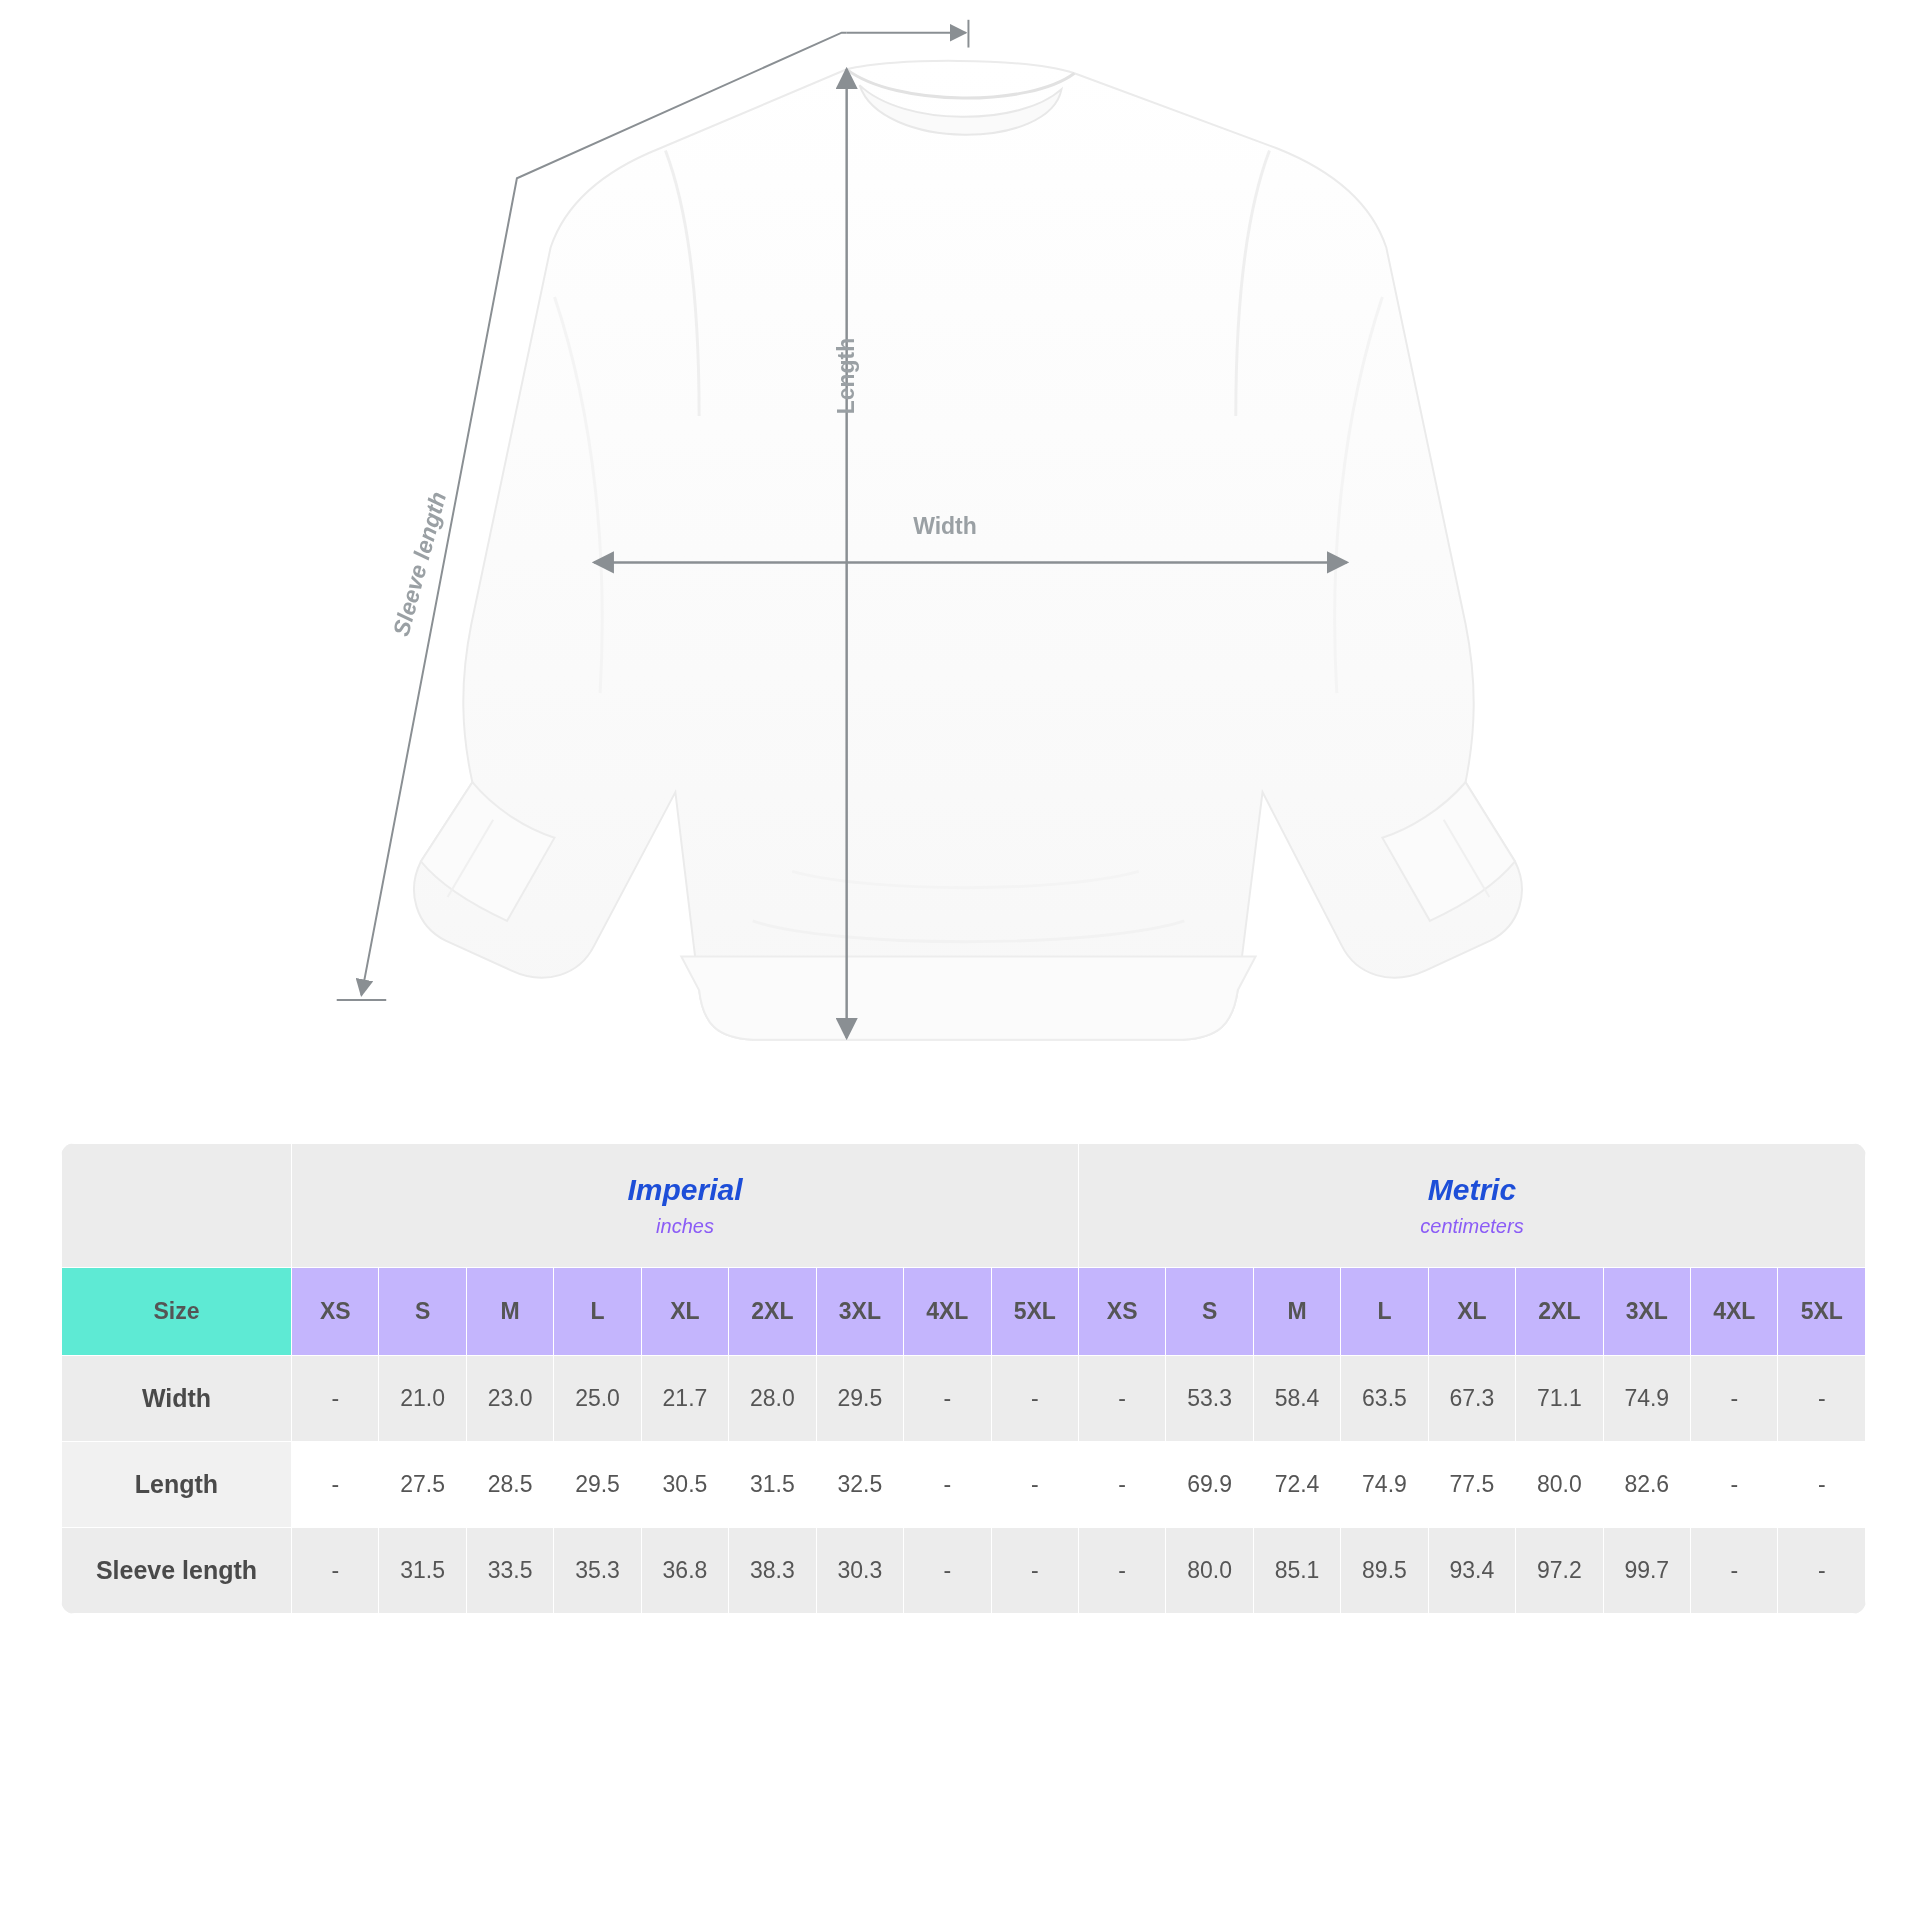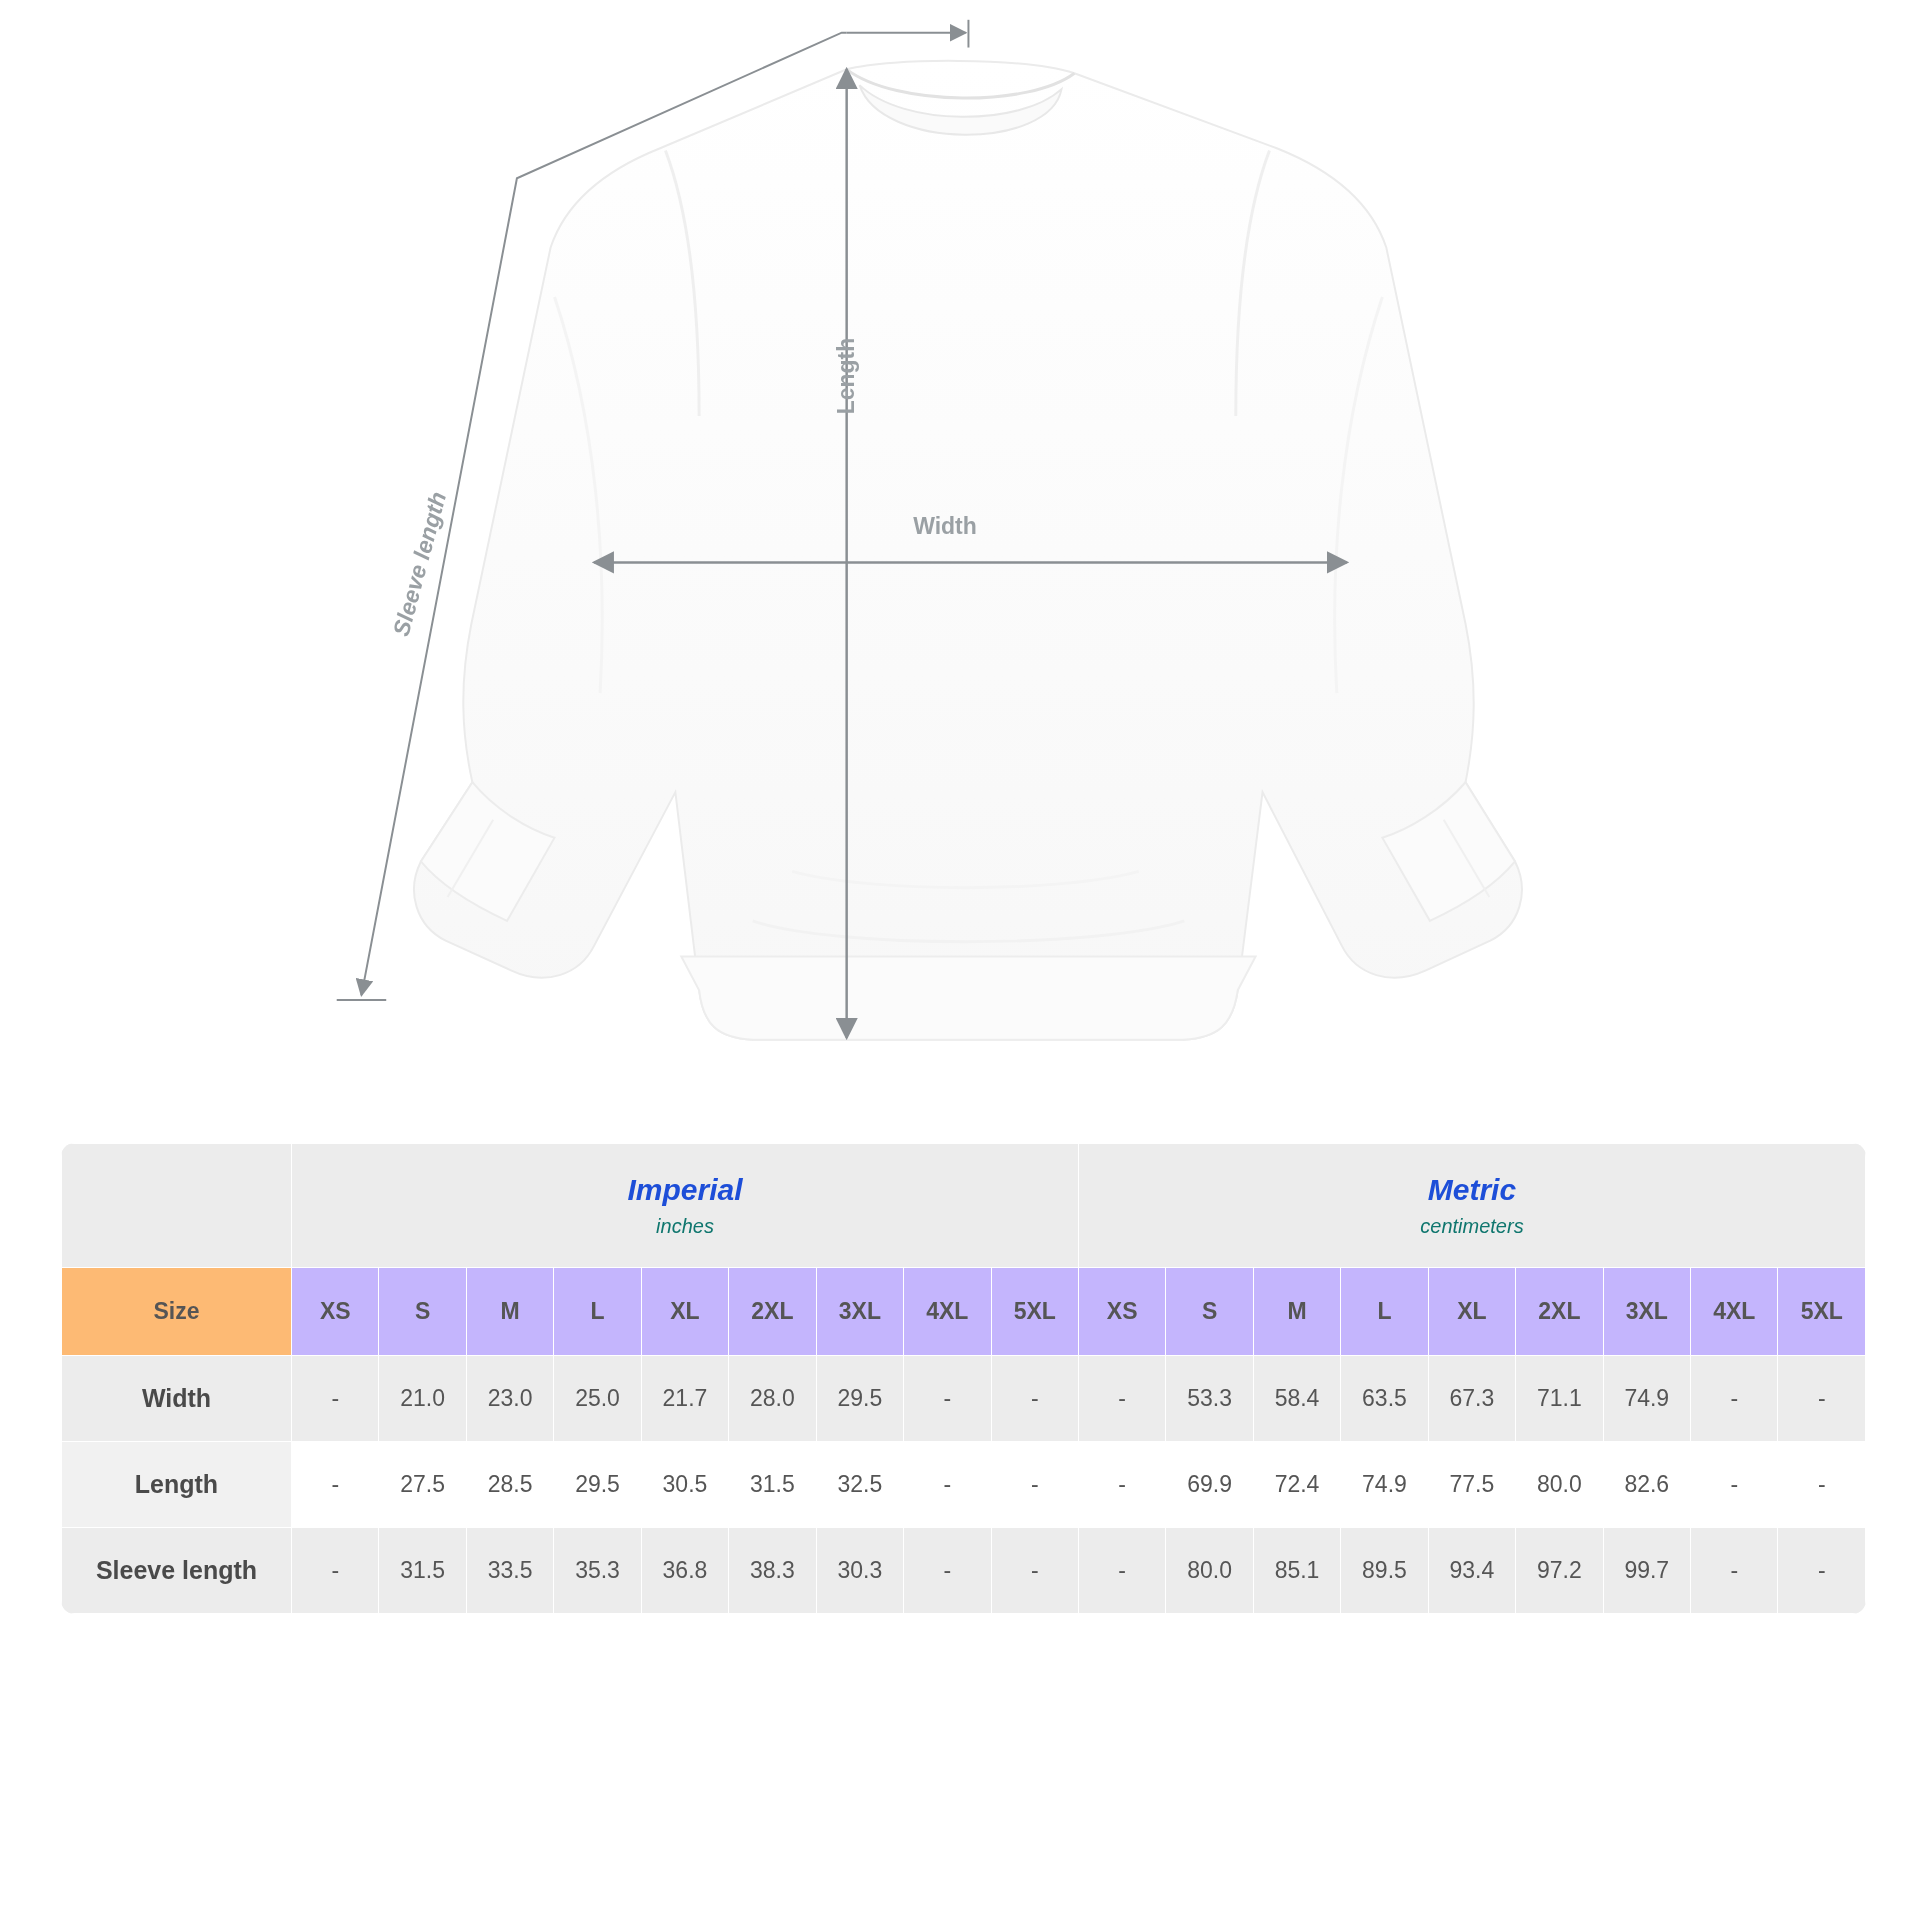--- a/index.html
+++ b/index.html
@@ -78,33 +78,33 @@
   }
   .unit-name {
     font-size: 30px;
     font-weight: bold;
     font-style: italic;
     color: #1d4ed8;
   }
   .unit-sub {
     font-size: 20px;
     font-style: italic;
-    color: #0f766e;
+    color: #8b5cf6;
     margin-top: 8px;
   }
   
   .size-row td {
     background: #c4b5fd;
     height: 87px;
     font-weight: bold;
     color: #555555;
     font-size: 24px;
   }
   .size-row td.rowhead {
-    background: #fdba74;
+    background: #5eead4;
   }
   
   .data-row td {
     height: 85px;
     font-size: 25px;
     color: #4f4f4f;
   }
   .data-row.odd td { background: #ececec; }
   .data-row.even td { background: #ffffff; }
   .data-row td.rowhead {

